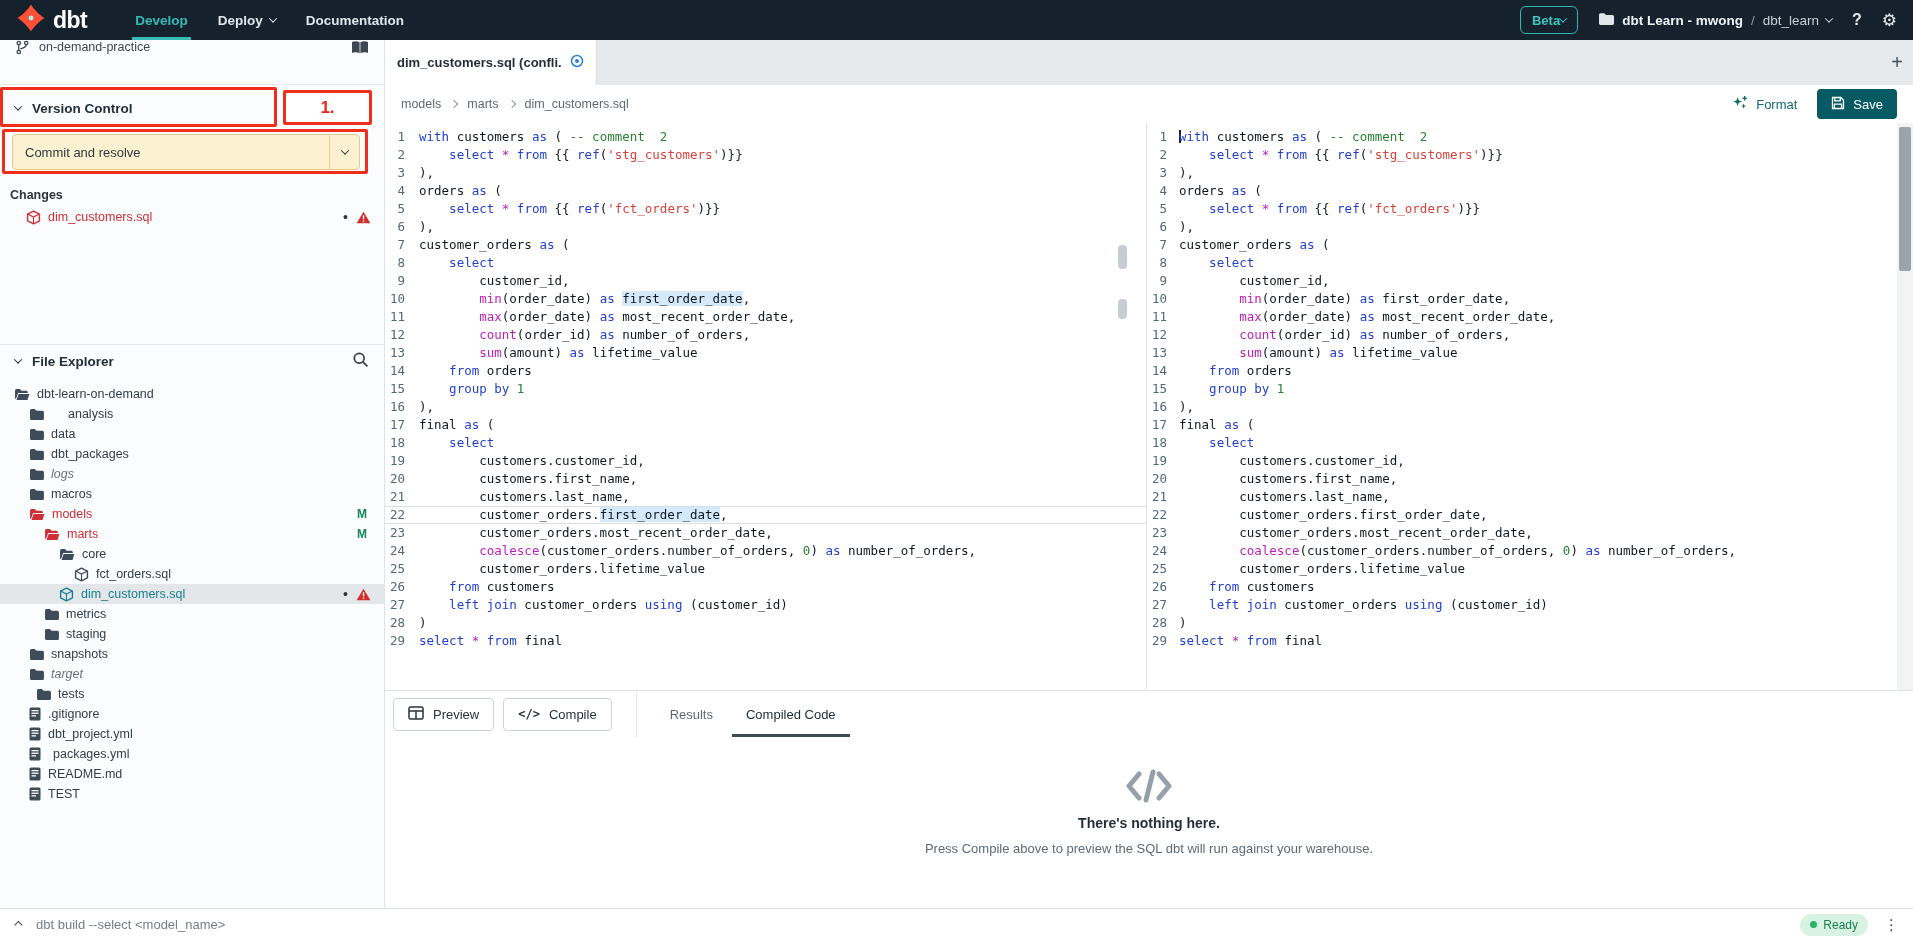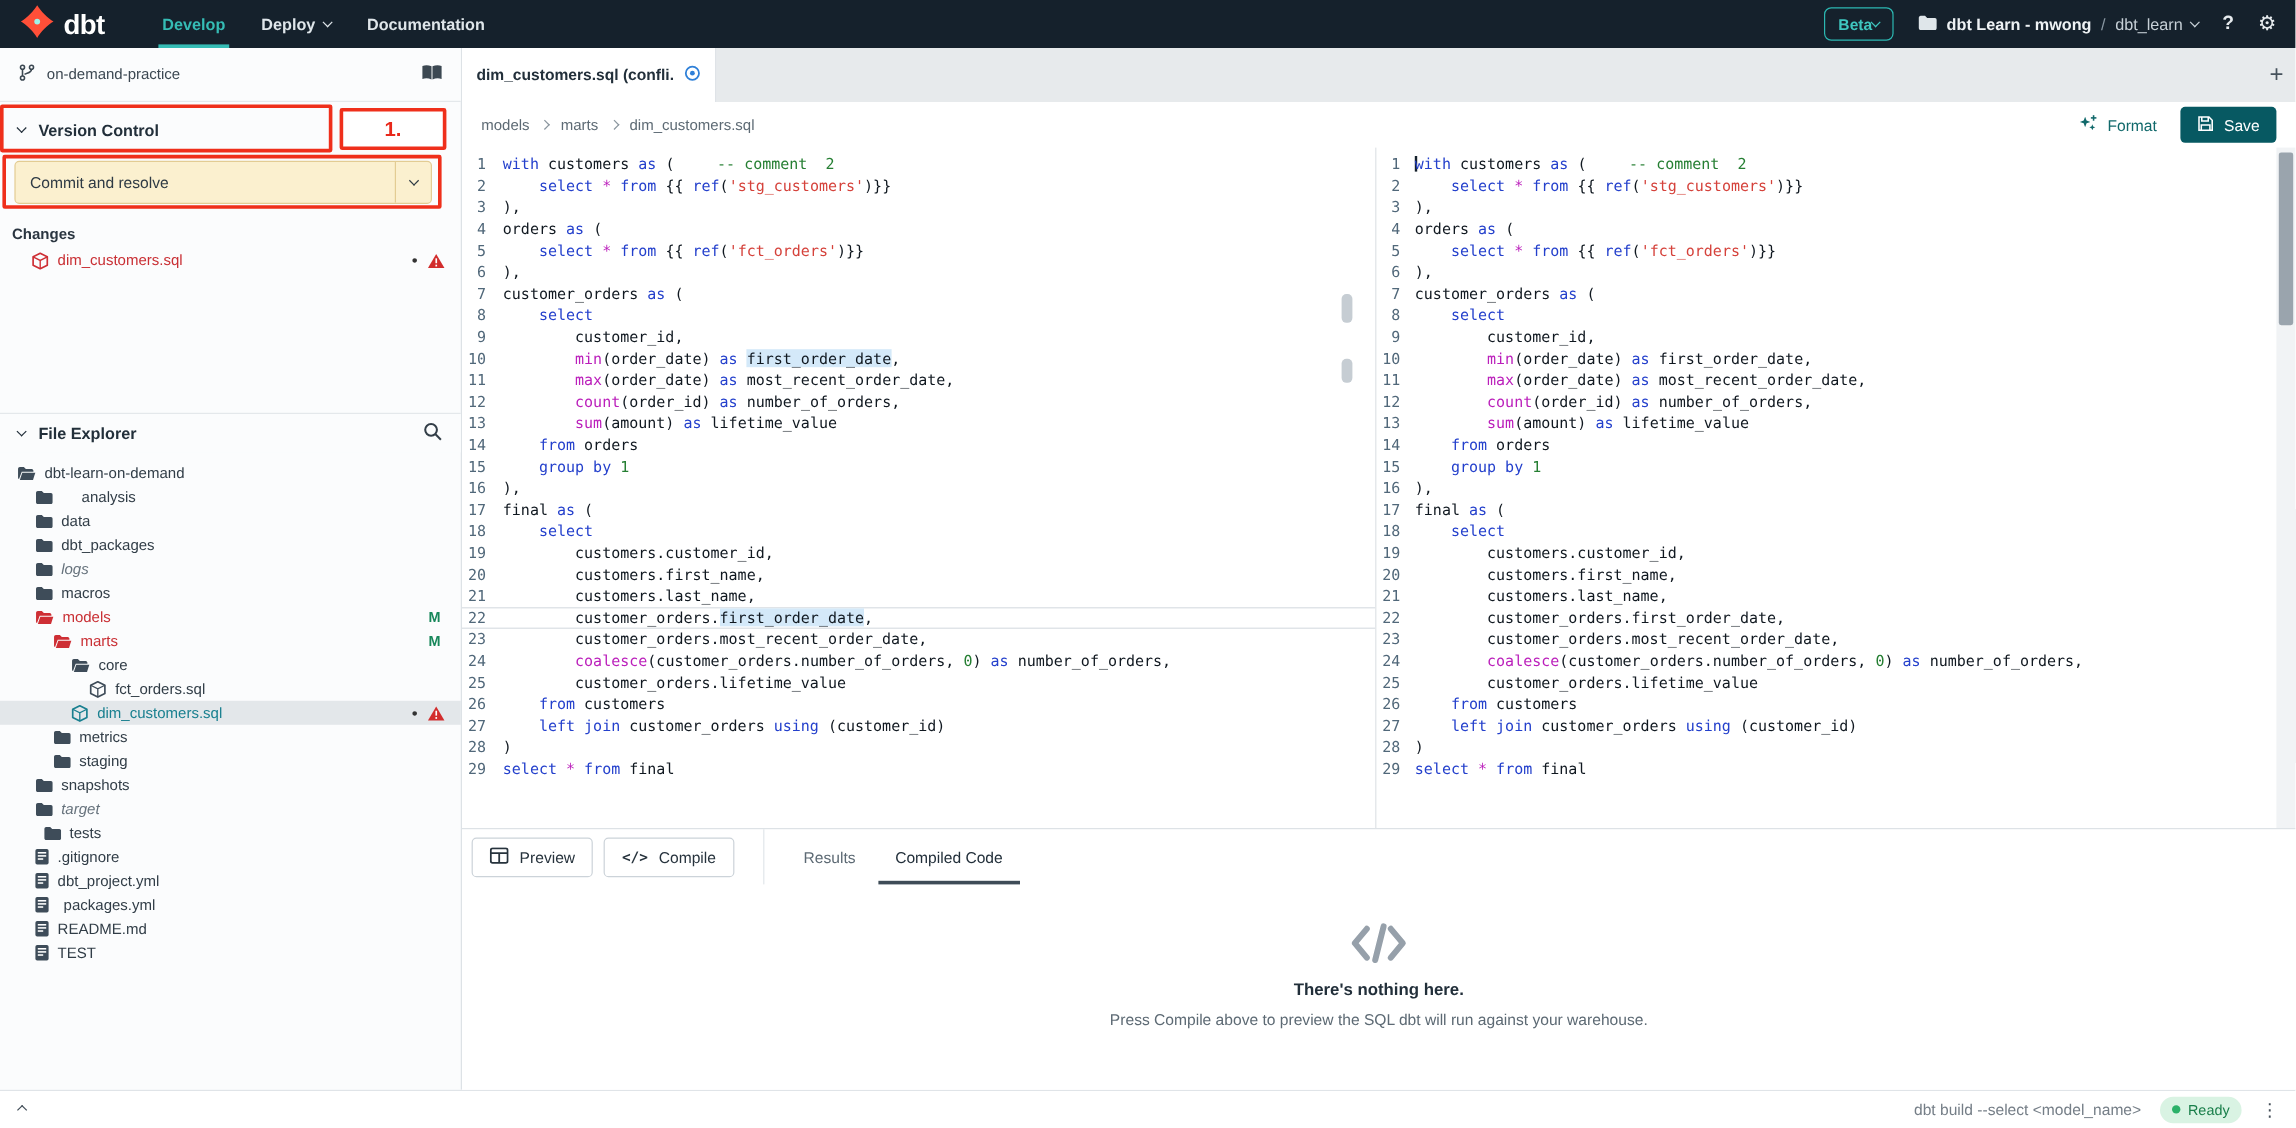--- a/index.html
+++ b/index.html
@@ -29,21 +29,21 @@
   .chev{display:inline-block;width:6px;height:6px;border-right:1.8px solid currentColor;
     border-bottom:1.8px solid currentColor;transform:rotate(45deg) translate(-1px,-1px);}
   .chev.right{transform:rotate(-45deg) translate(0,0);}
   .chev.up{transform:rotate(-135deg) translate(-1px,1px);}
 
   
   .main{display:flex;height:868px;flex:none;}
 
   
   .sidebar{width:385px;flex:none;background:#fbfcfd;border-right:1px solid #dde2e6;position:relative;}
-  .branch-row{position:absolute;top:0;left:0;right:0;height:45px;display:flex;align-items:center;gap:9px;
+  .branch-row{position:absolute;top:0;left:0;right:0;height:45px;display:flex;gap:9px;
     padding:0 15px;border-bottom:1px solid #e4e8eb;color:#3c4852;font-size:12.5px;background:#fbfcfd;}
   .branch-row .spacer{flex:1;}
   .panel-header{display:flex;align-items:center;gap:11px;padding:0 15px;font-weight:700;font-size:13.5px;color:#222f3a;}
   .vc-header{position:absolute;top:48px;left:0;right:0;height:40px;}
   .commit-wrap{position:absolute;top:94px;left:12px;width:348px;height:36px;display:flex;
     background:#fbf0cf;border:1px solid #e3cc93;border-radius:4px;overflow:hidden;}
   .commit-main{flex:1;display:flex;align-items:center;padding-left:12px;font-size:13px;color:#2e3a44;}
   .commit-caret{width:30px;border-left:1px solid #e3cc93;display:flex;align-items:center;justify-content:center;color:#2e3a44;}
   .changes-label{position:absolute;top:148px;left:10px;font-weight:700;font-size:12.5px;color:#2a3540;}
   #changes-list{position:absolute;top:167px;left:0;right:0;}
@@ -84,21 +84,21 @@
   .editor-split{position:absolute;top:83px;left:0;right:0;bottom:218px;display:flex;background:#fff;}
   .pane{position:relative;overflow:hidden;padding-top:5px;}
   .pane-left{width:762px;flex:none;border-right:1px solid #dfe3e7;}
   .pane-right{flex:1;}
   .code-row{display:flex;height:18px;line-height:18px;font-family:"DejaVu Sans Mono",monospace;
     font-size:12.5px;white-space:pre;}
   .ln{width:34px;flex:none;text-align:right;padding-right:14px;color:#51687a;}
   .pane-right .ln{width:32px;padding-right:12px;}
   .pane-left .code-row.current{border-top:1px solid #d9dee3;border-bottom:1px solid #d9dee3;line-height:16px;}
   .tok-p{color:#101820;} .tok-k{color:#2440cc;} .tok-f{color:#bb1fbb;} .tok-o{color:#bb1fbb;}
-  .tok-s{color:#d5423b;} .tok-c{color:#267f33;margin-left:28px;} .tok-n{color:#267f33;} .tok-h{color:#101820;}
+  .tok-s{color:#d5423b;} .tok-c{color:#267f33;} .tok-n{color:#267f33;} .tok-h{color:#101820;}
   .pane-left .tok-h{background:#d4e9f9;}
   .cursor{display:inline-block;width:1.5px;height:13px;background:#15212c;vertical-align:-2px;margin-right:-1.5px;}
   .inner-thumb{position:absolute;right:19px;width:9px;background:#c6cdd3;border-radius:4px;}
   #ithumb1{top:122px;height:24px;} #ithumb2{top:176px;height:20px;}
   .vscroll{width:16px;flex:none;background:#f1f3f5;position:relative;}
   .vscroll .thumb{position:absolute;left:2px;right:2px;top:4px;height:144px;background:#9aa4ad;border-radius:2px;}
 
   
   .bottom-panel{position:absolute;left:0;right:0;bottom:0;height:218px;border-top:1px solid #dde2e6;background:#fff;}
   .panel-toolbar{height:46px;display:flex;align-items:center;padding-left:8px;}
@@ -110,21 +110,21 @@
   .ptab.active{color:#222f3a;}
   .ptab.active::after{content:"";position:absolute;left:-14px;right:-14px;bottom:0;height:3px;background:#3e4c57;}
   .empty{position:absolute;top:78px;left:0;right:0;text-align:center;}
   .empty-title{font-weight:700;font-size:14px;color:#222f3a;margin-top:8px;}
   .empty-sub{font-size:13px;color:#5d6a74;margin-top:10px;}
 
   
   .statusbar{height:32px;flex:none;border-top:1px solid #d9dee3;background:#fff;display:flex;
     align-items:center;padding:0 14px;gap:16px;}
   .collapse{color:#3e4a55;display:flex;align-items:center;}
-  .cmd{color:#757e87;font-size:13px;flex:1;text-align:right;}
+  .cmd{color:#757e87;font-size:13px;flex:1;}
   .ready-pill{background:#d9f3e3;border-radius:11px;height:22px;display:flex;align-items:center;gap:6px;
     padding:0 10px;font-size:12px;color:#1a7f4b;}
   .dot-green{width:7px;height:7px;border-radius:50%;background:#2bb169;}
   .kebab{color:#444e58;font-size:15px;cursor:pointer;}
 </style>
 </head>
 <body>
 
 <div class="app">
 

